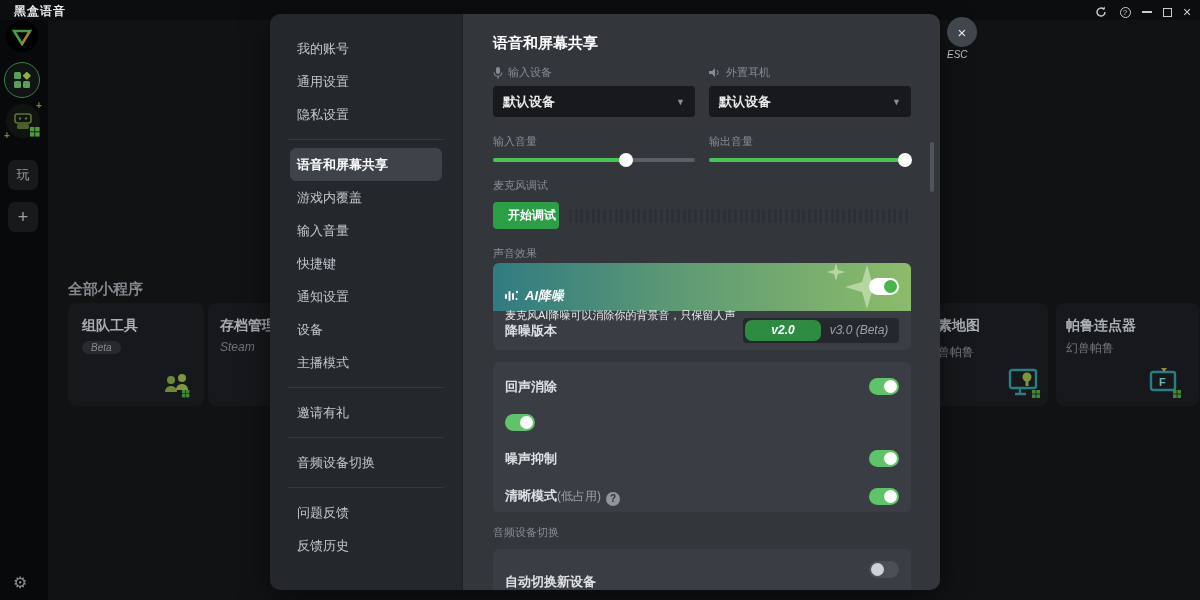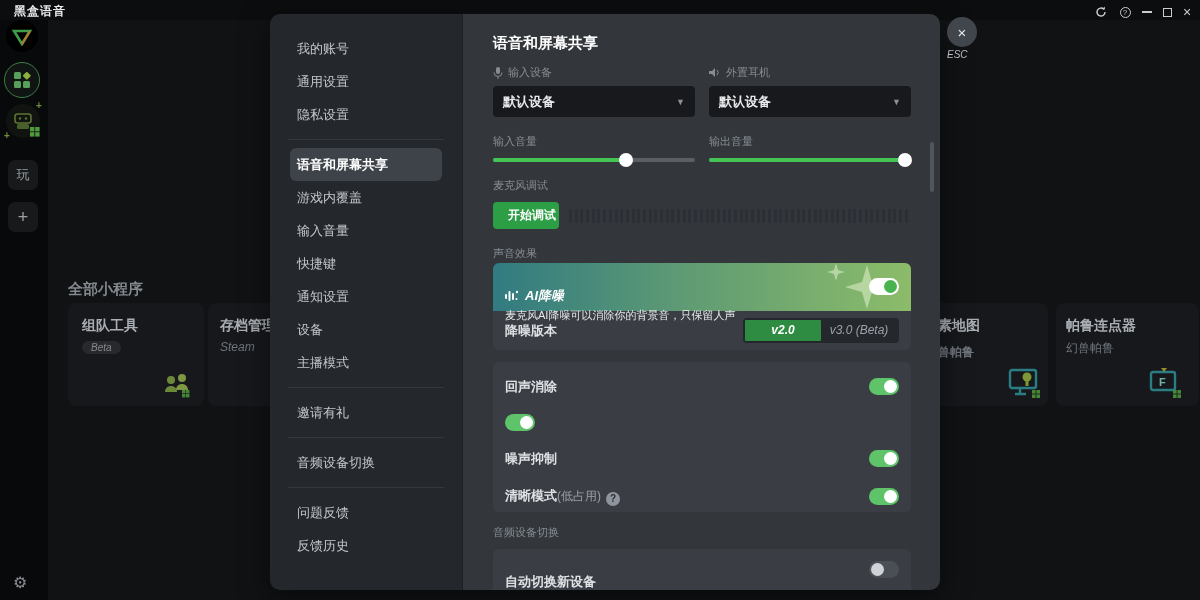--- a/index.html
+++ b/index.html
@@ -72,21 +72,21 @@
   .tg .knob { position:absolute; top:2px; width:13px; height:13px; border-radius:50%; }
   .tg.on { background:#5fc469; } .tg.on .knob { right:2px; background:#fff; }
   .tg.off { background:#4a4f55; } .tg.off .knob { left:2px; background:#cfd3d7; }
   .tg.white { background:#fff; } .tg.white .knob { right:2px; background:#49b44f; }
   .ai-toggle { position:absolute; right:12px; top:15px; }
 
   .ver-row { height:39px; background:#3a3e44; display:flex; align-items:center; justify-content:space-between; padding:0 12px; }
   .ver-label { font-size:13px; font-weight:bold; color:#dfe2e5; }
   .seg { display:flex; align-items:center; background:#24272c; border-radius:4px; padding:2px; }
   .seg span { width:76px; height:21px; line-height:21px; text-align:center; font-size:12px; font-style:italic; color:#9ba1a8; cursor:pointer; }
-  .seg span.sel-on { background:#2e8c42; border-radius:1px; color:#fff; font-weight:bold; }
+  .seg span.sel-on { background:#2e8c42; border-radius:7px; color:#fff; font-weight:bold; }
 
   .fx-card { position:absolute; left:30px; width:418px; background:#3a3e44; border-radius:6px; padding:6px 12px; }
   .fx-row { display:flex; align-items:center; justify-content:space-between; padding:9px 0; }
   .fx-label-main { font-size:13px; font-weight:bold; color:#dfe2e5;margin-top:24px; }
   .fx-suffix { font-size:12px; color:#9aa0a6; }
   .fx-desc { margin-top:4px; font-size:11px; color:#8c929a; }
   .help-icon { display:inline-block; width:14px; height:14px; margin-left:5px; background:#8f959c; color:#2b2e33; border-radius:50%; font-size:10px; font-weight:bold; line-height:14px; text-align:center; vertical-align:-2px; cursor:pointer; }
 
   .audio-card { position:absolute; left:30px; width:418px; height:41px; background:#3a3e44; border-radius:6px 6px 0 0; display:flex; align-items:center; justify-content:space-between; padding:0 12px; }
 
@@ -178,21 +178,21 @@
 
   <div class="bg-card" style="left:208px; width:140px;">
     <div style="padding:14px 0 0 12px;">
       <div class="t">存档管理器</div>
       <div class="sub" style="font-style:italic;">Steam</div>
     </div>
   </div>
 
   <div class="bg-card" style="left:880px; width:168px;">
     <div class="t" style="position:absolute; left:58px; top:14px;">素地图</div>
-    <div class="sub" style="position:absolute; left:58px; top:36px;font-weight:bold;">兽帕鲁</div>
+    <div class="sub" style="position:absolute; left:58px; top:36px;">兽帕鲁</div>
     <svg class="card-icon" style="left:128px; bottom:8px;" width="34" height="30" viewBox="0 0 34 30">
       <rect x="2" y="2" width="26" height="18" rx="2" fill="none" stroke="#2e8f96" stroke-width="2.4"></rect>
       <path d="M12 20 L12 25 M7 26 L18 26" stroke="#2e8f96" stroke-width="2.4"></path>
       <circle cx="19" cy="9" r="4.5" fill="#8fae3c"></circle>
         <path d="M19 13 L19 18" stroke="#8fae3c" stroke-width="3"></path>
       <rect x="24" y="22" width="3.6" height="3.6" fill="#4f9b3d"></rect>
         <rect x="28.4" y="22" width="3.6" height="3.6" fill="#4f9b3d"></rect>
         <rect x="24" y="26.4" width="3.6" height="3.6" fill="#4f9b3d"></rect>
         <rect x="28.4" y="26.4" width="3.6" height="3.6" fill="#4f9b3d"></rect>
     </svg>

